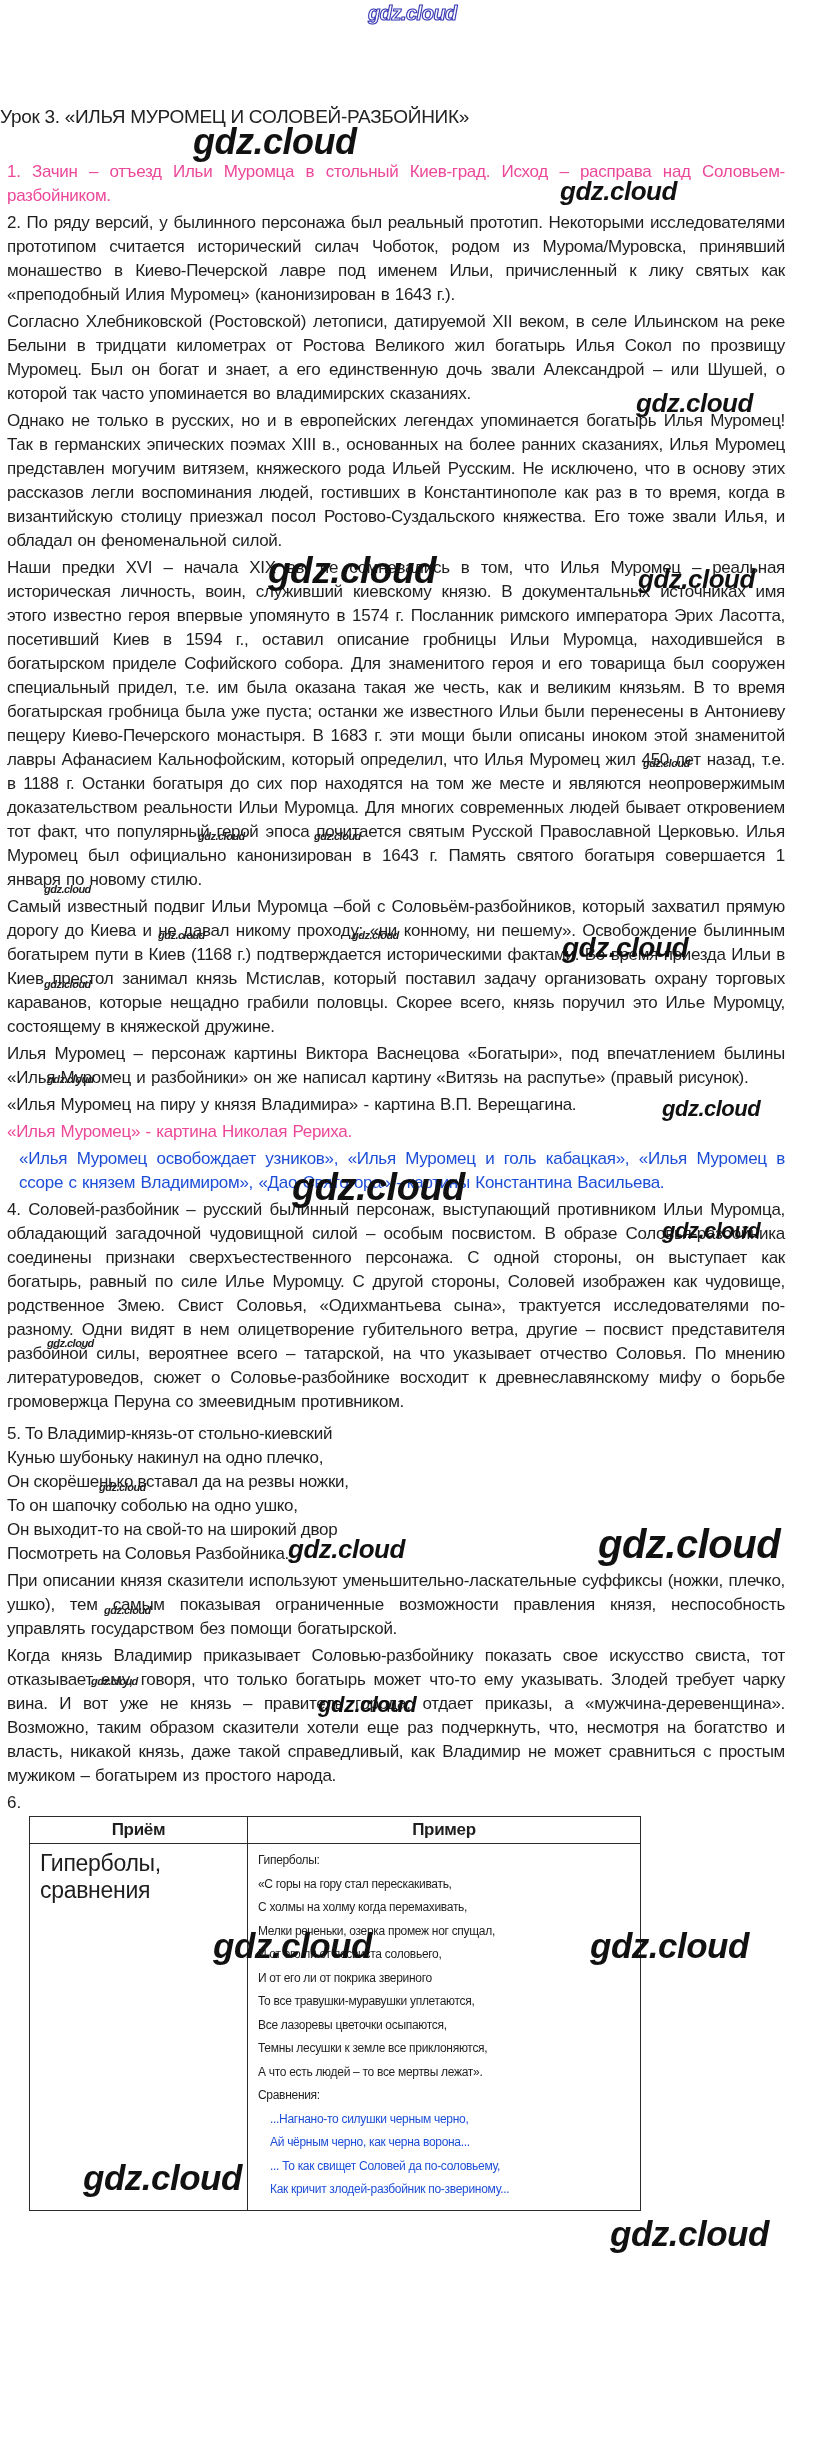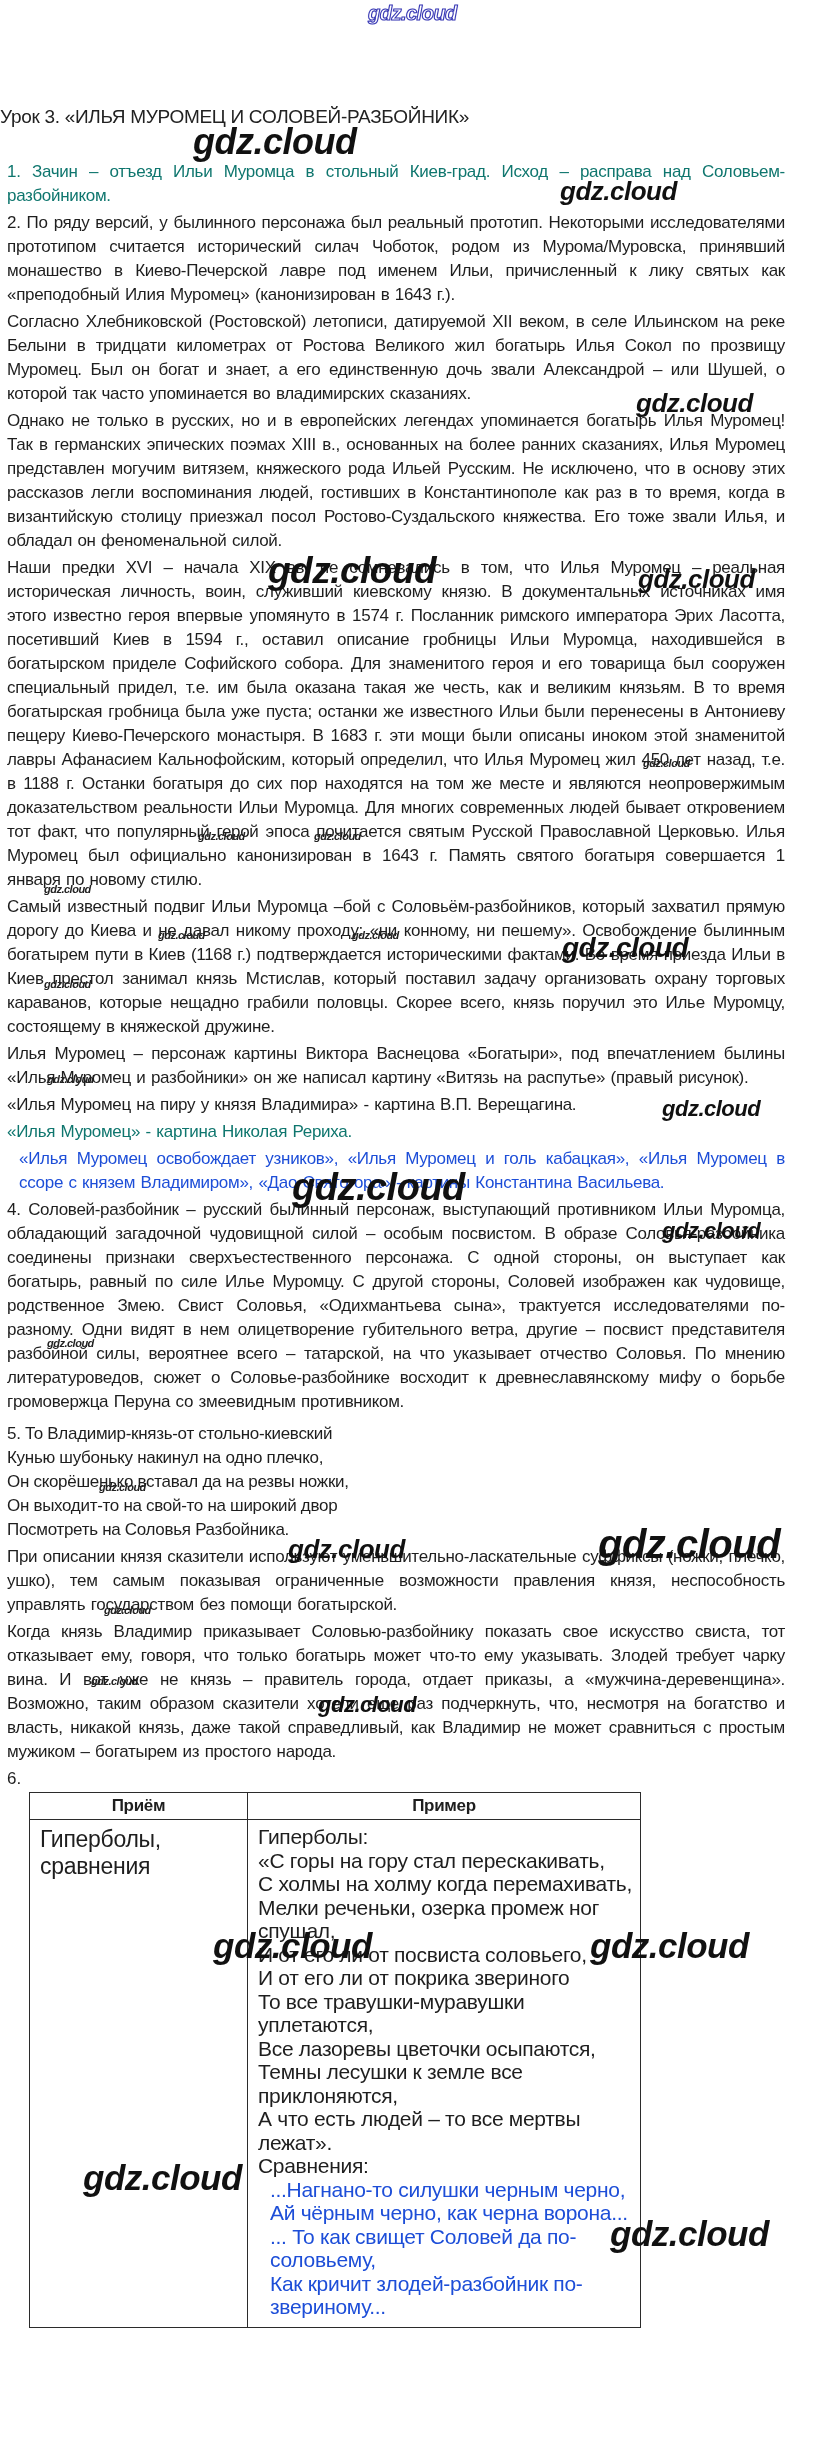--- a/index.html
+++ b/index.html
@@ -4,35 +4,35 @@
 <style>
   html,body{margin:0;padding:0;background:#ffffff;}
   .page{position:relative;width:823px;height:2460px;background:#ffffff;
         font-family:"Liberation Sans",sans-serif;color:#1e1e1e;overflow:hidden;}
   .doc-title{position:absolute;top:106px;left:0;width:100%;text-align:left;
         font-size:19px;font-weight:400;letter-spacing:-0.3px;color:#222;}
   .content{position:absolute;top:160px;left:7px;width:778px;}
   .para{font-size:17px;line-height:24px;text-align:justify;margin:0 0 3px 0;
         letter-spacing:-0.3px;word-spacing:1px;}
   .left{text-align:left;}
-  .semi{color:#0f766e;}
+  .semi{color:#ec4899;}
   .faded{color:#1d4ed8;margin-left:12px;}
   .verse{margin:8px 0 3px 0;}
   .vline{font-size:17px;line-height:24px;text-align:left;letter-spacing:-0.3px;}
   .section-label{font-size:17px;line-height:22px;margin:4px 0 2px 0;}
   table.techniques{border-collapse:collapse;margin:0 0 0 22px;width:612px;
         table-layout:fixed;}
   table.techniques th, table.techniques td{border:1.5px solid #2b2b2b;}
   table.techniques th{font-size:17px;font-weight:700;letter-spacing:-0.3px;
         padding:2px 4px;height:22px;text-align:center;}
   col.c1{width:218px;}
   td.tech{vertical-align:top;font-size:23px;letter-spacing:-0.3px;
         padding:6px 6px 6px 10px;}
   td.examples{vertical-align:top;padding:5px 6px 8px 10px;}
-  .ex-line{font-size:21px;line-height:23.5px;letter-spacing:-0.3px;}
+  .ex-line{font-size:12px;line-height:23.5px;letter-spacing:-0.3px;}
   .wm{position:absolute;font-weight:700;color:#111;letter-spacing:-0.5px;
         white-space:nowrap;line-height:1;font-style:italic;}
   .wm-tiny{font-weight:700;font-size:11px;color:#222;}
   .wm-blue{color:#ffffff;-webkit-text-stroke:1.1px #3a3ab5;text-shadow:0 0 1px #3a3ab5;}
 </style>
 </head>
 <body>
 
 <div class="page">
 
@@ -48,20 +48,21 @@
     <p class="para">Илья Муромец – персонаж картины Виктора Васнецова «Богатыри», под впечатлением былины «Илья Муромец и разбойники» он же написал картину «Витязь на распутье» (правый рисунок).</p>
     <p class="para left">«Илья Муромец на пиру у князя Владимира» - картина В.П. Верещагина.</p>
     <p class="para left semi">«Илья Муромец» - картина Николая Рериха.</p>
     <p class="para faded">«Илья Муромец освобождает узников», «Илья Муромец и голь кабацкая», «Илья Муромец в ссоре с князем Владимиром», «Дао Святогора» - картины Константина Васильева.</p>
     <p class="para">4. Соловей-разбойник – русский былинный персонаж, выступающий противником Ильи Муромца, обладающий загадочной чудовищной силой – особым посвистом. В образе Соловья-разбойника соединены признаки сверхъестественного персонажа. С одной стороны, он выступает как богатырь, равный по силе Илье Муромцу. С другой стороны, Соловей изображен как чудовище, родственное Змею. Свист Соловья, «Одихмантьева сына», трактуется исследователями по-разному. Одни видят в нем олицетворение губительного ветра, другие – посвист представителя разбойной силы, вероятнее всего – татарской, на что указывает отчество Соловья. По мнению литературоведов, сюжет о Соловье-разбойнике восходит к древнеславянскому мифу о борьбе громовержца Перуна со змеевидным противником.</p>
 
     <div class="verse">
       <div class="vline">5. То Владимир-князь-от стольно-киевский</div>
       <div class="vline">Кунью шубоньку накинул на одно плечко,</div>
       <div class="vline">Он скорёшенько вставал да на резвы ножки,</div>
+      <div class="vline">То он шапочку соболью на одно ушко,</div>
       <div class="vline">Он выходит-то на свой-то на широкий двор</div>
       <div class="vline">Посмотреть на Соловья Разбойника.</div>
     </div>
 
     <p class="para">При описании князя сказители используют уменьшительно-ласкательные суффиксы (ножки, плечко, ушко), тем самым показывая ограниченные возможности правления князя, неспособность управлять государством без помощи богатырской.</p>
     <p class="para">Когда князь Владимир приказывает Соловью-разбойнику показать свое искусство свиста, тот отказывает ему, говоря, что только богатырь может что-то ему указывать. Злодей требует чарку вина. И вот уже не князь – правитель города, отдает приказы, а «мужчина-деревенщина». Возможно, таким образом сказители хотели еще раз подчеркнуть, что, несмотря на богатство и власть, никакой князь, даже такой справедливый, как Владимир не может сравниться с простым мужиком – богатырем из простого народа.</p>
 
     <div class="section-label">6.</div>
 
     <table class="techniques">

